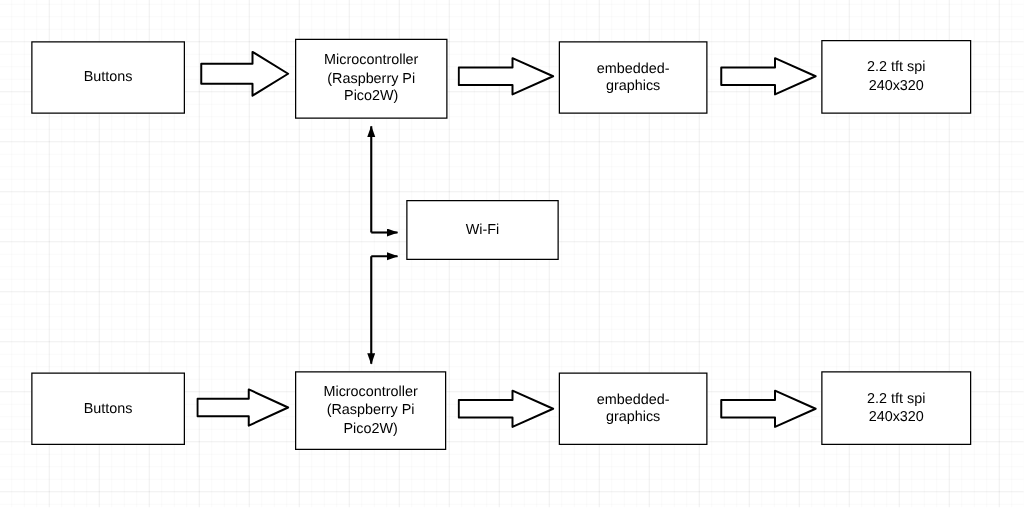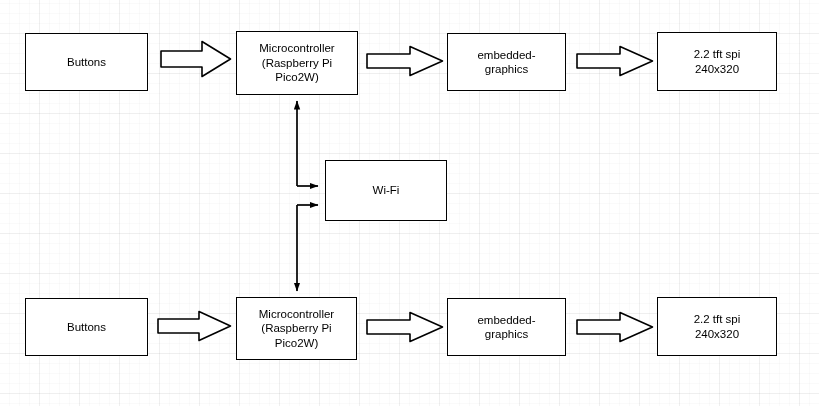--- a/index.html
+++ b/index.html
@@ -101,21 +101,21 @@
   <div class="node" style="left:447px; top:33px; width:119px; height:58px;">
     <span>embedded-
 graphics</span>
   </div>
 
   <div class="node" style="left:657px; top:32px; width:120px; height:59px;">
     <span>2.2 tft spi
 240x320</span>
   </div>
 
-  <div class="node" style="left:325px; top:160px; width:122px; height:61px;">
+  <div class="node" style="left:325px; top:160px; width:122px; height:48px;">
     <span>Wi-Fi</span>
   </div>
 
   <div class="node" style="left:25px; top:298px; width:123px; height:58px;">
     <span>Buttons</span>
   </div>
 
   <div class="node" style="left:236px; top:297px; width:121px; height:63px;">
     <span>Microcontroller
 (Raspberry Pi

